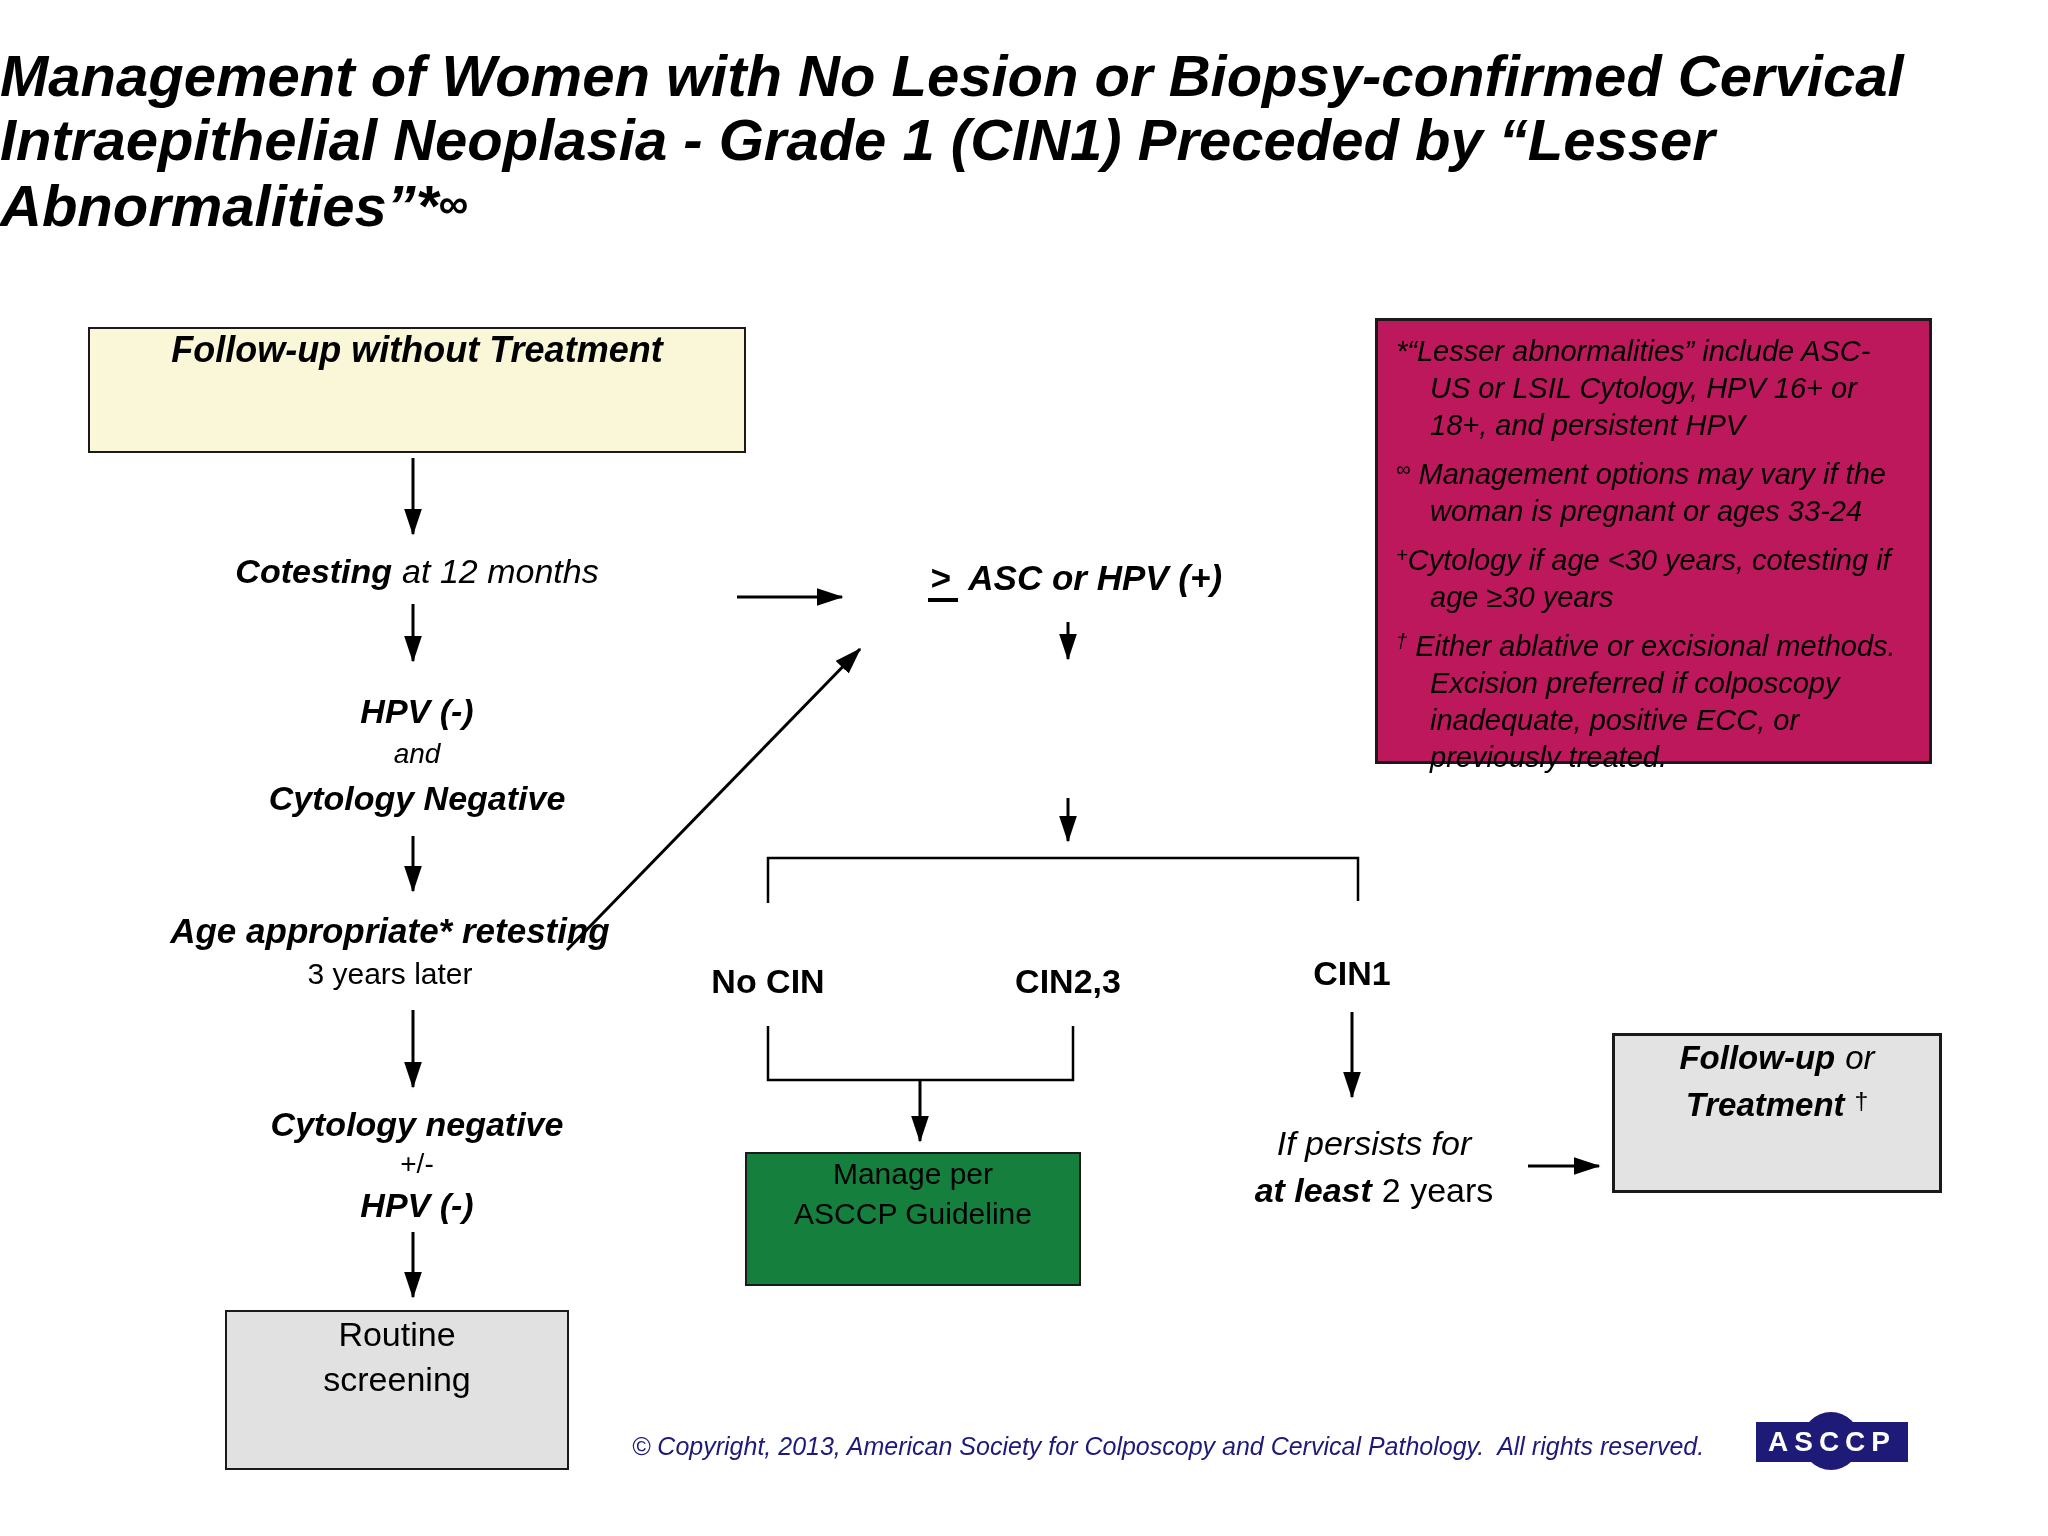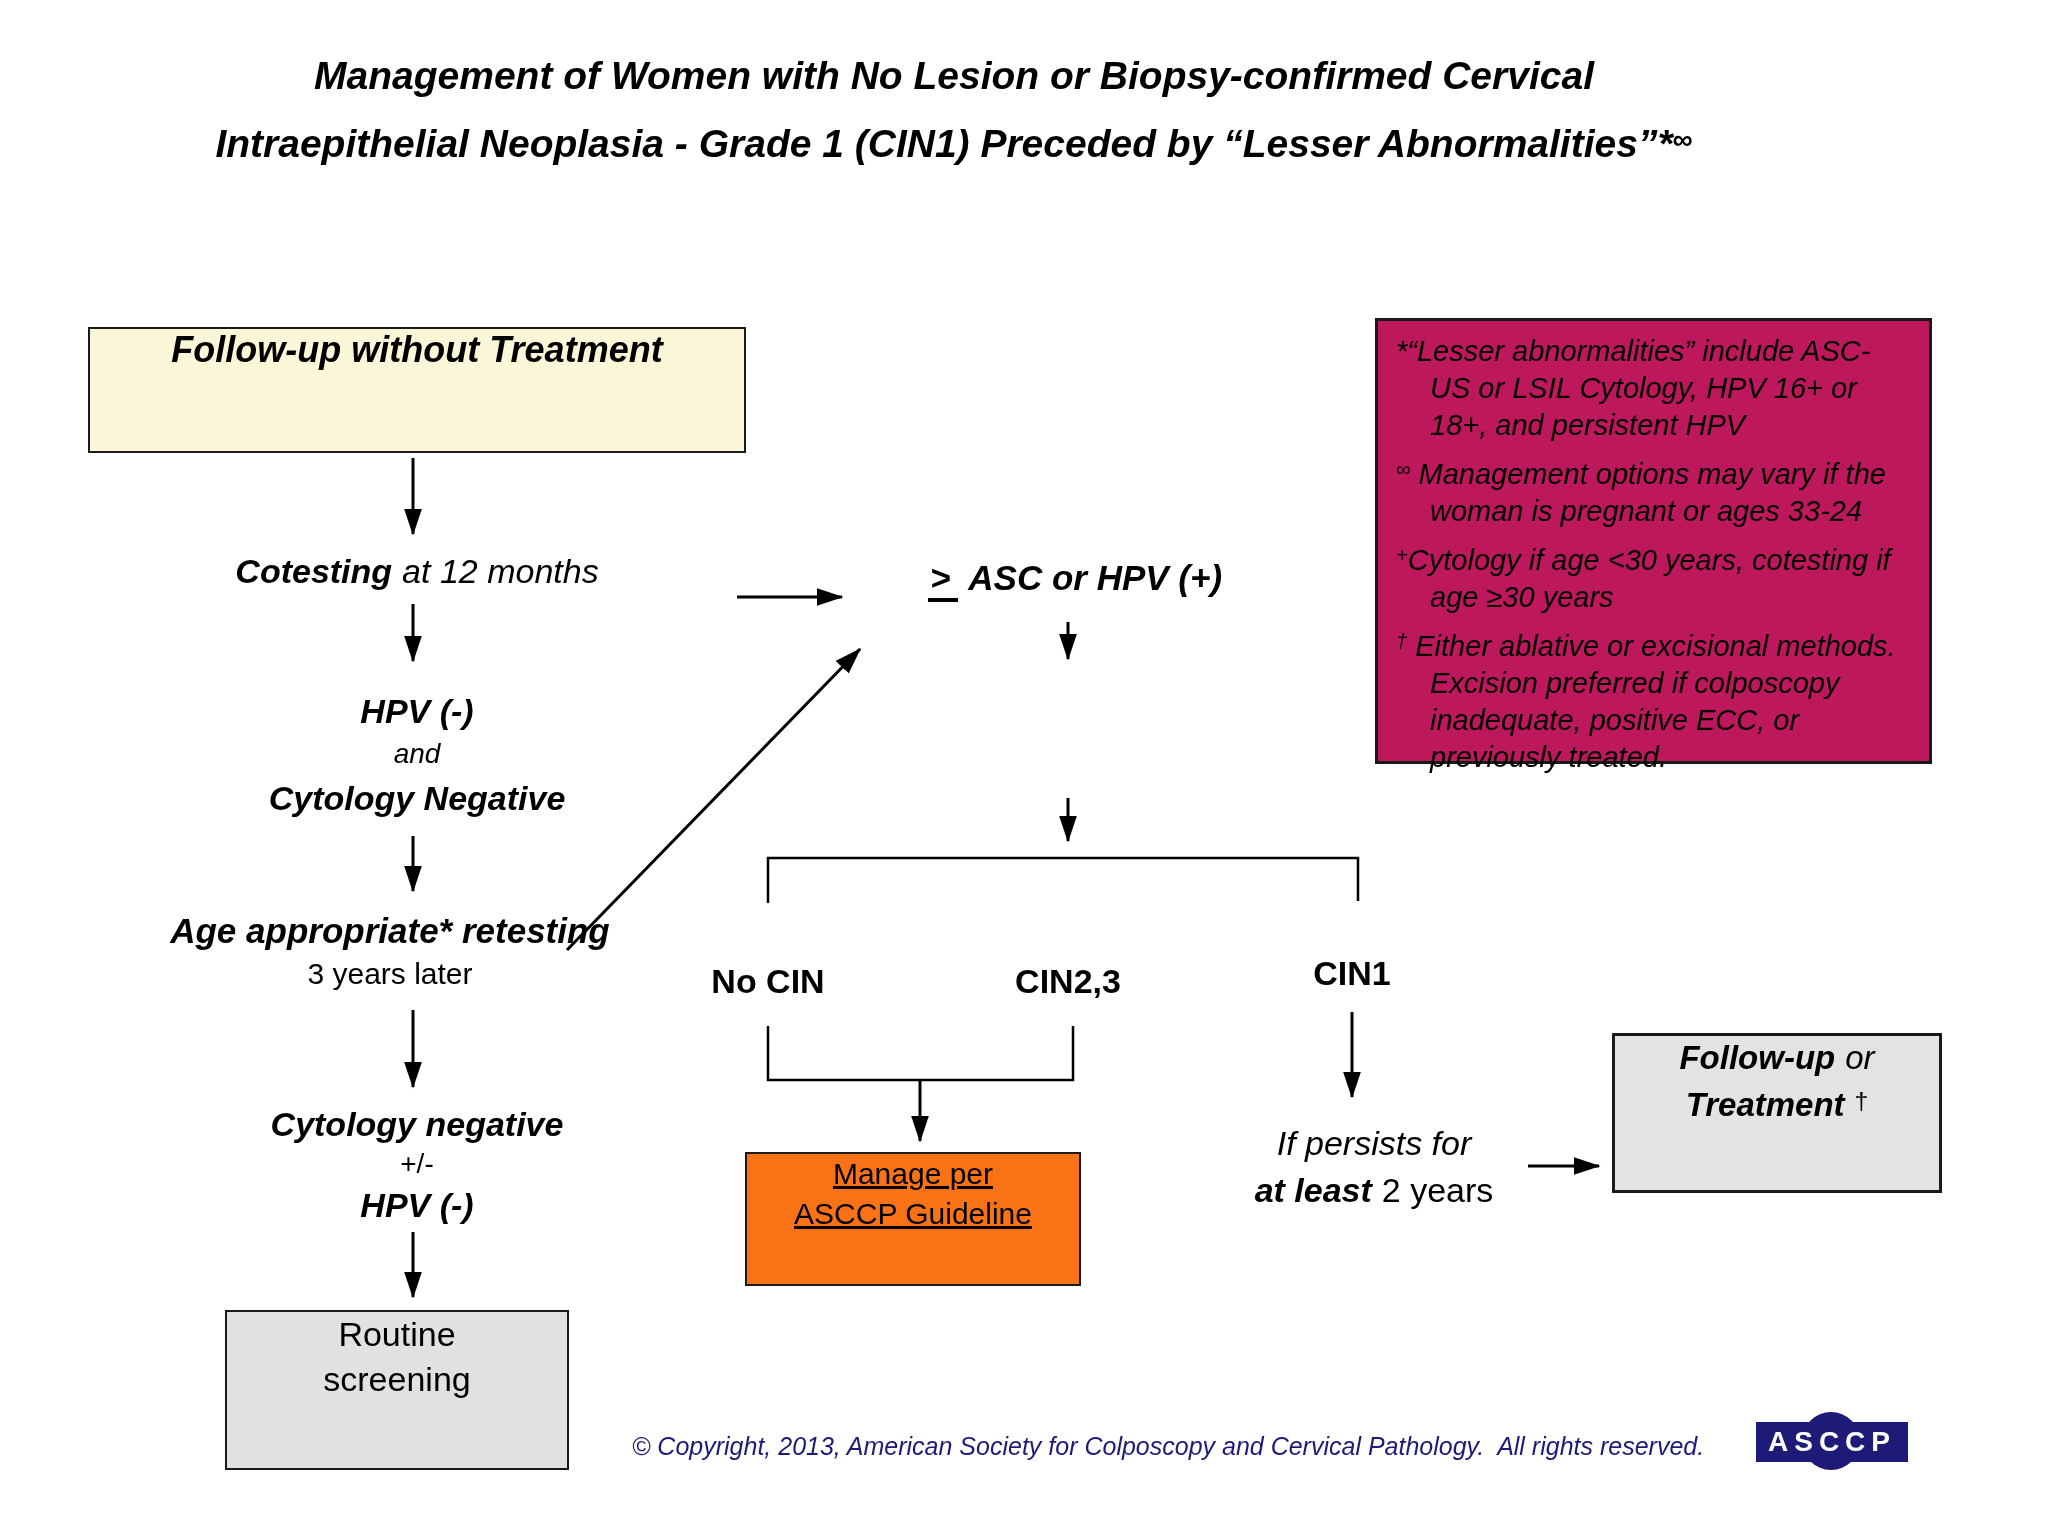--- a/index.html
+++ b/index.html
@@ -6,34 +6,34 @@
   .stage {
     position:relative; width:2048px; height:1536px; overflow:hidden;
     background:#ffffff; font-family:"Liberation Sans", sans-serif; color:#000;
   }
   .abs { position:absolute; }
   .ctr { text-align:center; }
   .bi { font-weight:bold; font-style:italic; }
   .it { font-style:italic; }
 
   
-  .title { left:0; top:44px; width:1908px; text-align:center;
-           font-size:39px; line-height:64px; font-weight:bold; font-style:italic; }
+  .title { left:0; top:44px; width:1908px; text-align:left;
+           font-size:58px; line-height:64px; font-weight:bold; font-style:italic; }
   .title .sup { font-size:0.72em; vertical-align:8px; }
 
   
   .fbox { box-sizing:border-box; border:2px solid #1a1a1a; display:flex;
           flex-direction:column; align-items:center; justify-content:flex-start; }
 
   .box-followup   { left:88px;  top:327px;  width:658px; height:126px; background:#faf6d8;
                     font-size:36px; }
   .box-colposcopy { left:882px; top:688px;  width:382px; height:66px;  background:#dceae9;
                     font-size:34px; }
-  .box-manage     { left:745px; top:1152px; width:336px; height:134px; background:#f97316;
-                    font-size:30px; line-height:40px;text-decoration:underline; }
+  .box-manage     { left:745px; top:1152px; width:336px; height:134px; background:#15803d;
+                    font-size:30px; line-height:40px; }
   .box-routine    { left:225px; top:1310px; width:344px; height:160px; background:#e1e1e1;
                     font-size:34px; line-height:45px; }
   .box-treat      { left:1612px; top:1033px; width:330px; height:160px; background:#e3e3e3;
                     border-width:3px; font-size:33px; line-height:44px; }
   .box-treat .sup { font-size:0.75em; vertical-align:6px; font-weight:normal; font-style:normal; }
 
   
   .t-cotesting { left:88px; top:552px; width:658px; font-size:34px; }
   .t-hpvblock  { left:88px; top:688px; width:658px; }
   .t-hpvblock .l1 { font-size:34px; line-height:46px; }

